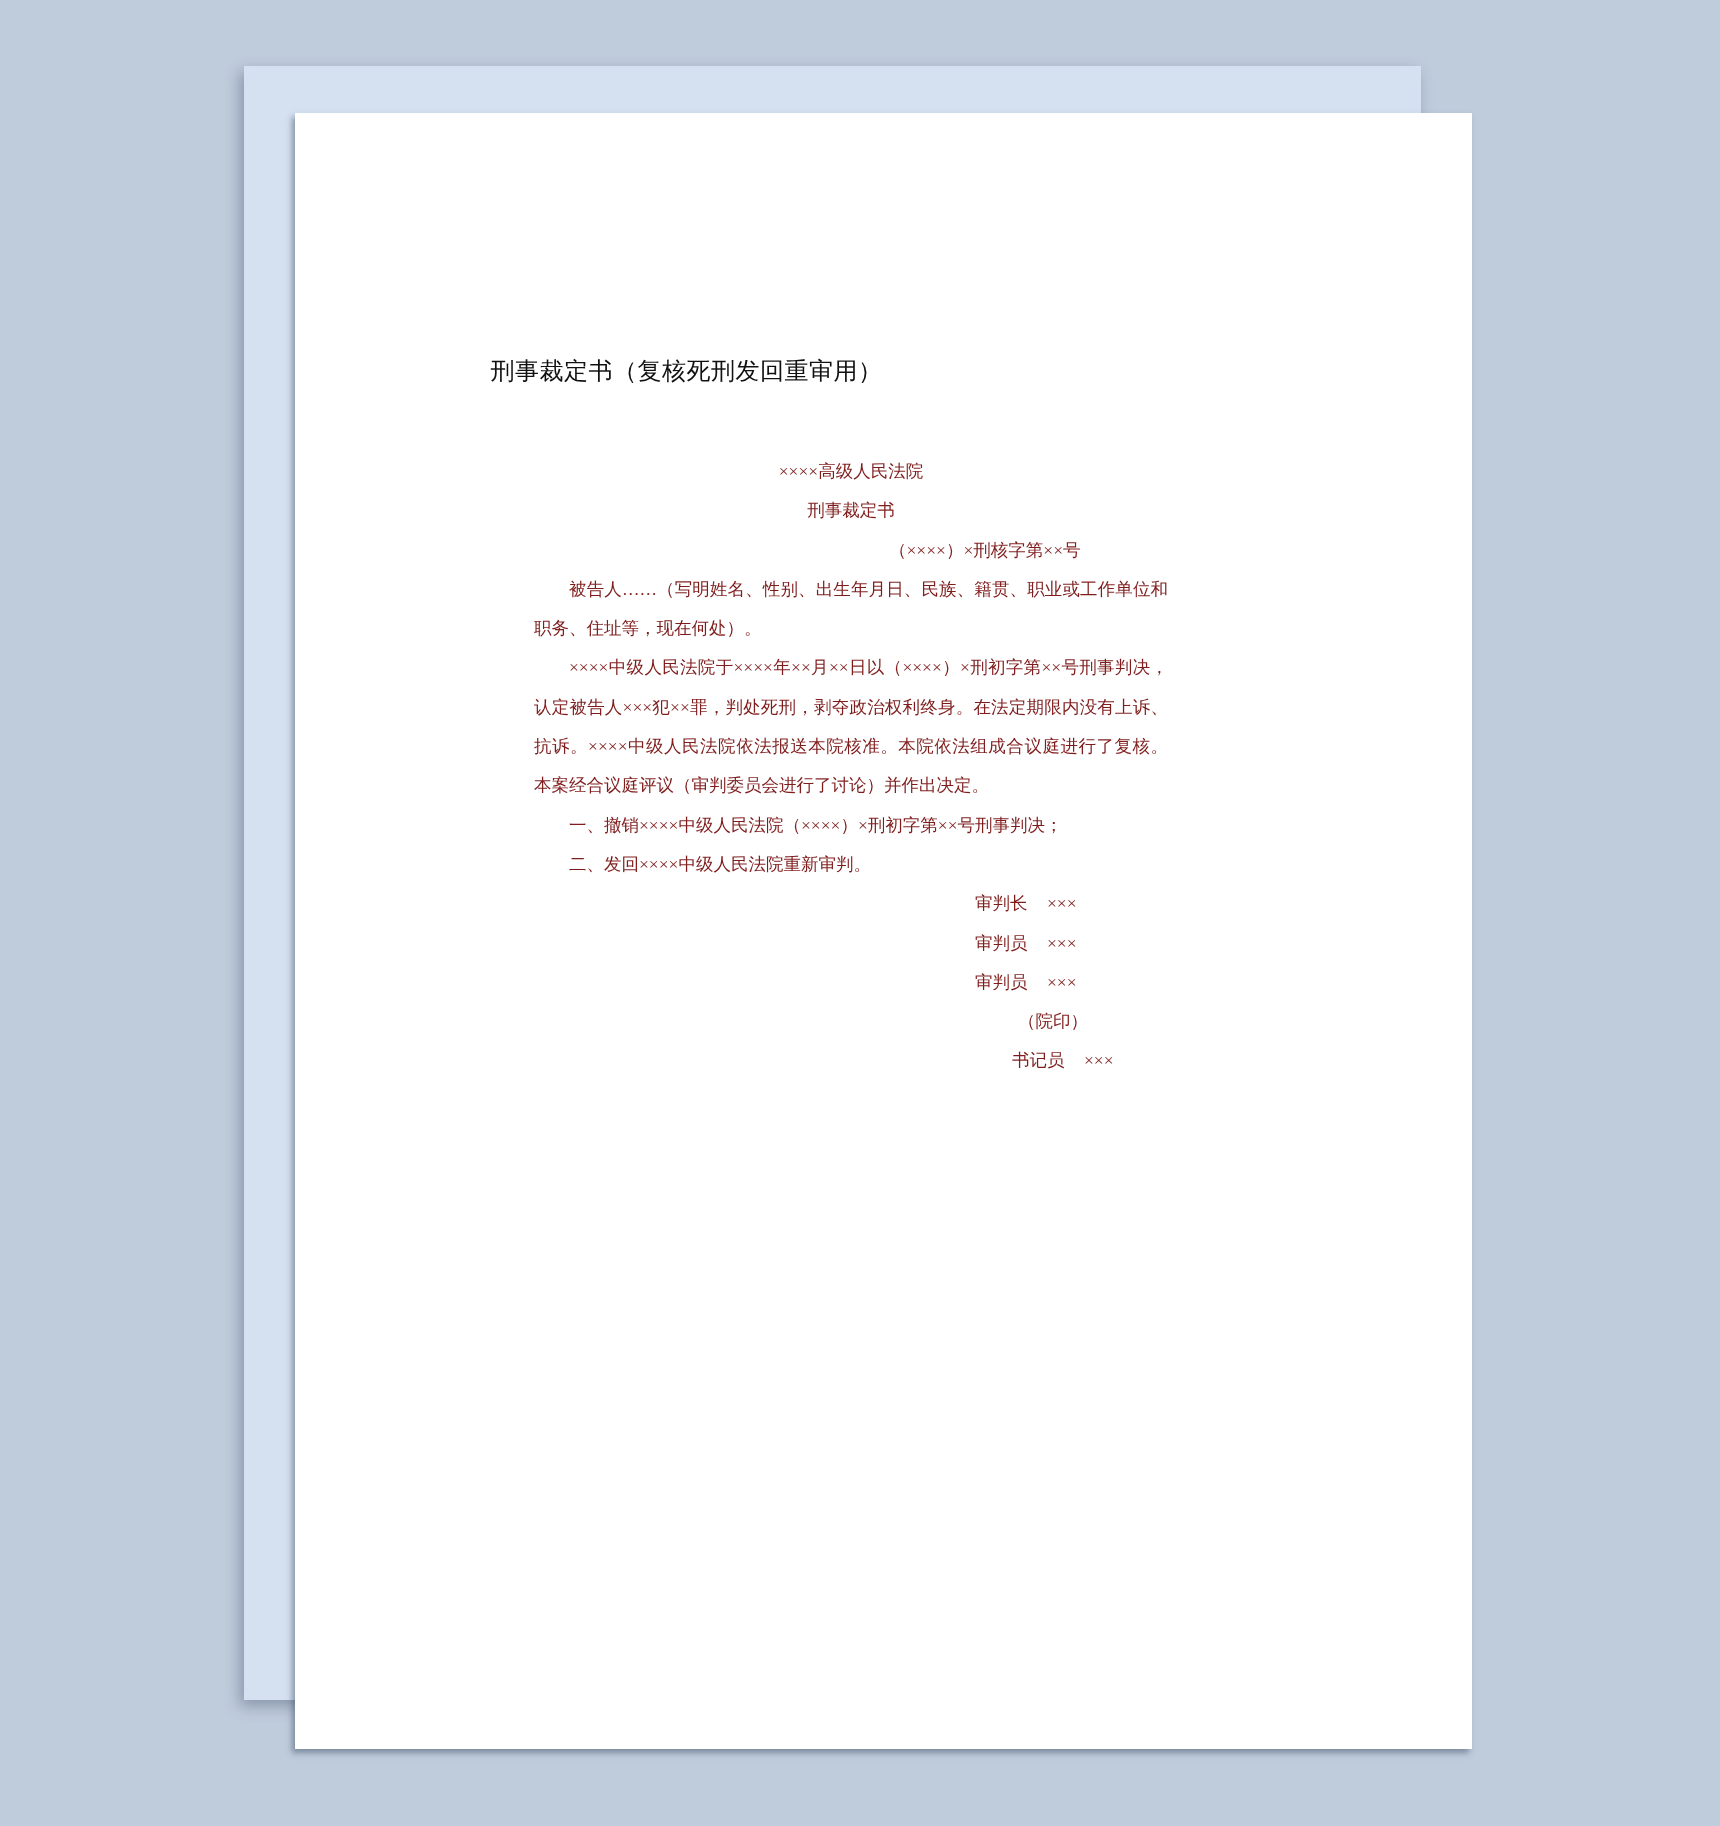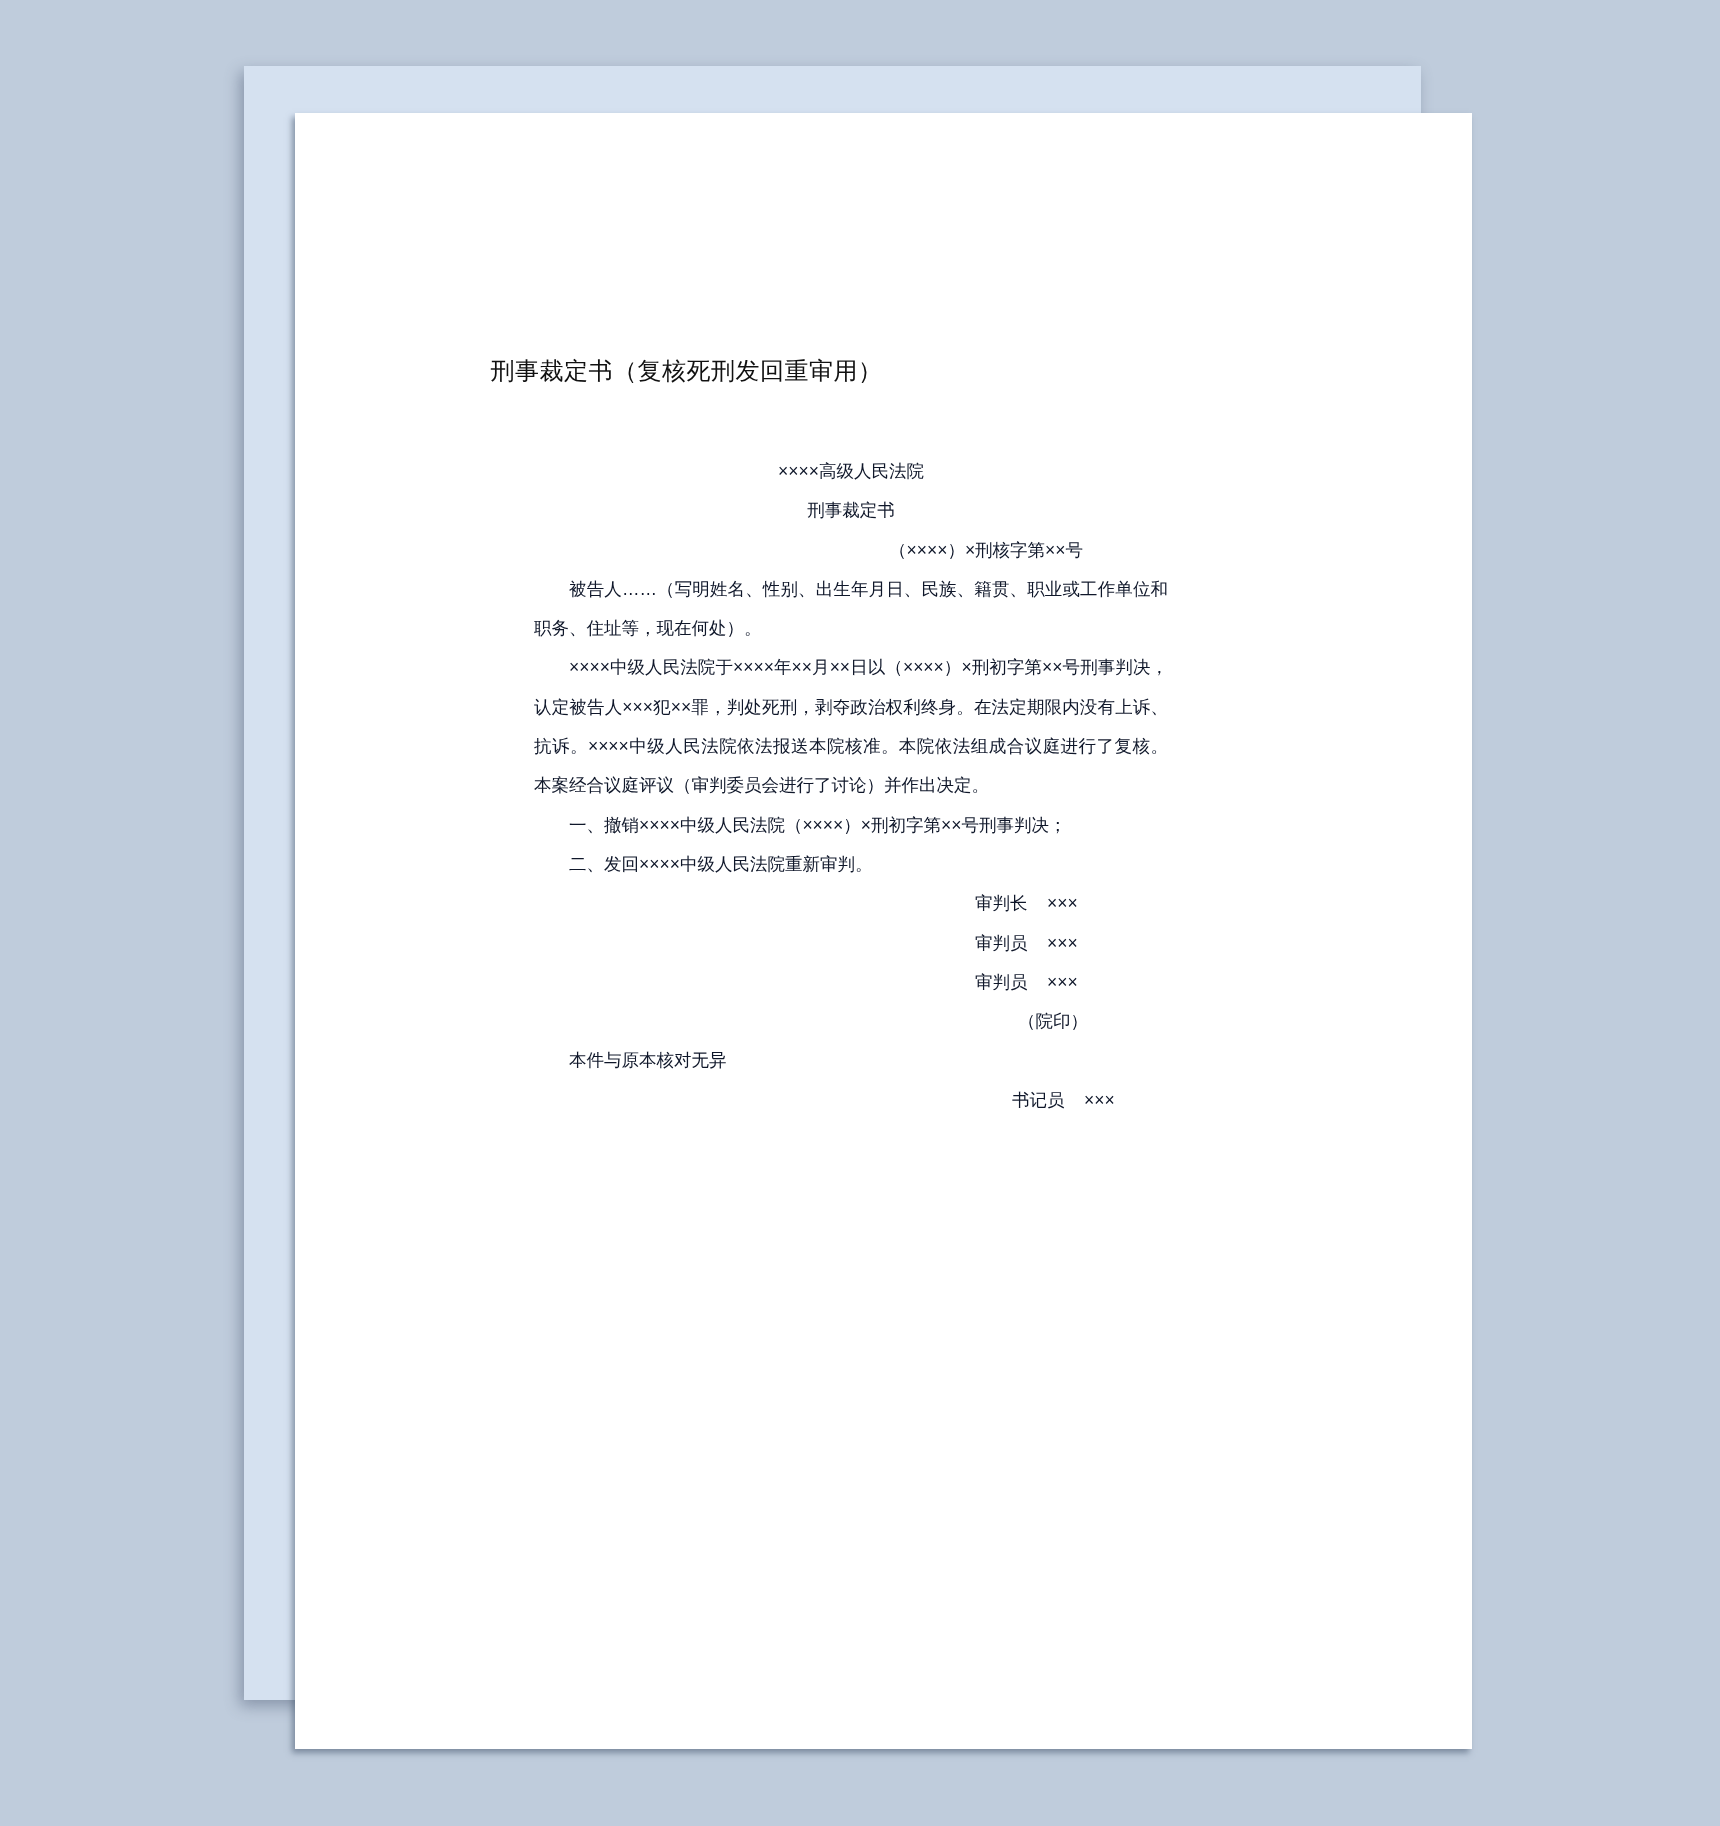--- a/index.html
+++ b/index.html
@@ -41,24 +41,24 @@
     font-size: 24px;
     line-height: 30px;
     color: #111;
     letter-spacing: 0.5px;
   }
   .body {
     position: absolute;
     left: 534px;
     top: 452px;
     width: 634px;
-    font-family: Liberation Sans, sans-serif;
+    font-family: Liberation Serif, serif;
     font-size: 17.5px;
     line-height: 39.3px;
-    color: #0f172a;
+    color: #7f1d1d;
   }
   .line {
     white-space: nowrap;
     height: 39.3px;
   }
   .center { text-align: center; }
   .case-no { padding-left: 355px; }
   .para {
     text-indent: 35px;
     text-align: justify;
@@ -97,17 +97,16 @@
   </div>
   <div class="line sig">
     <span class="role">审判员</span><span>×××</span>
   </div>
   <div class="line sig">
     <span class="role">审判员</span><span>×××</span>
   </div>
 
   <div class="line seal">（院印）</div>
 
-  <div class="line indent">本件与原本核对无异</div>
   <div class="line clerk">
     <span class="role">书记员</span><span>×××</span>
   </div>
 </div>
 
 </body></html>

